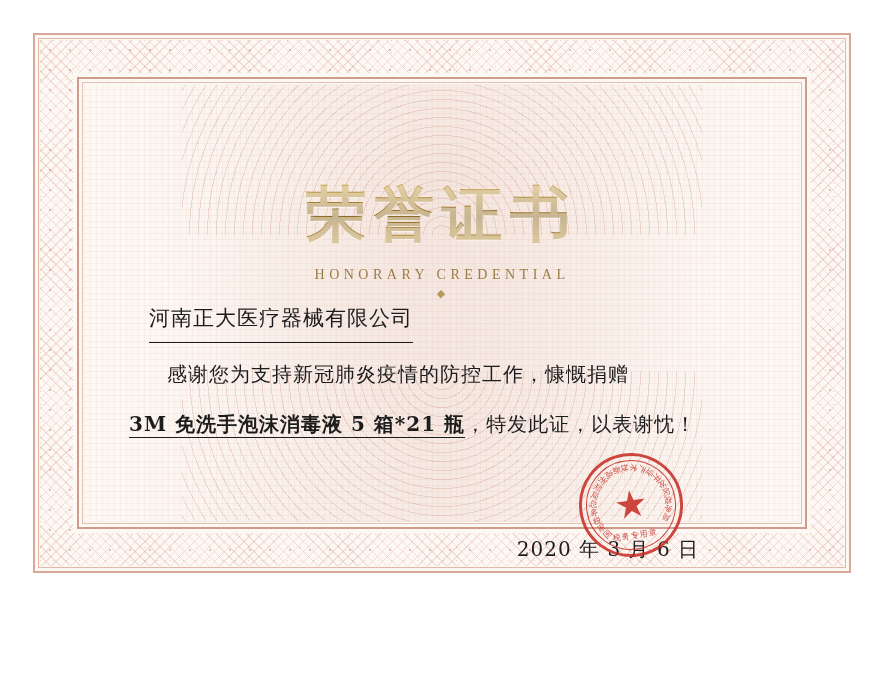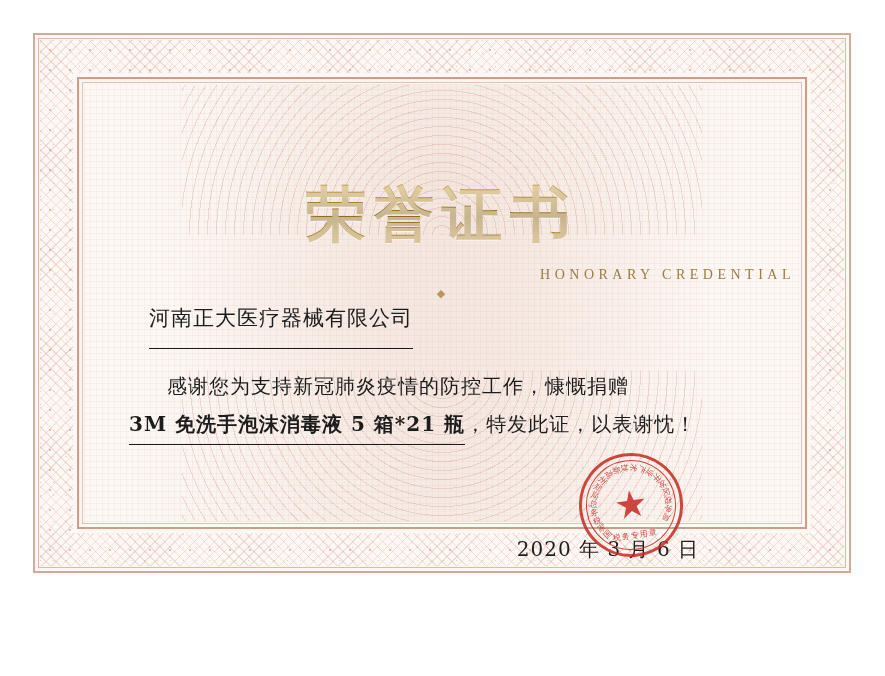--- a/index.html
+++ b/index.html
@@ -119,55 +119,54 @@
     position: absolute;
     top: 178px;
     left: 0; right: 0;
     text-align: center;
   }
   .subtitle {
     font-family: "Liberation Serif", serif;
     font-size: 14px;
     letter-spacing: 4.5px;
     color: #9a7c45;
-    text-align: right;
   }
   .flourish {
     margin-top: 4px;
     font-size: 11px;
     color: #b9975c;
     letter-spacing: 2px;
   }
 
   .recipient {
     position: absolute;
     top: 215px;
     left: 60px;
     font-size: 21px;
     color: #1c1c1c;
     border-bottom: 1.5px solid #1c1c1c;
-    padding-bottom: 16px;
+    padding-bottom: 10px;
     letter-spacing: 1px;
     font-family: "DejaVu Serif", serif;
   }
 
   .body-line {
     position: absolute;
     left: 40px; right: 40px;
     font-size: 20px;
     color: #1c1c1c;
     letter-spacing: 1px;
     font-family: "DejaVu Serif", serif;
   }
-  .line1 { top: 272px; text-indent: 38px; margin-top: 12px; }
+  .line1 { top: 272px; text-indent: 38px; }
   .line2 { top: 322px; }
 
   .donation {
     border-bottom: 1.5px solid #1c1c1c;
-    padding-bottom: 8px;
+    padding-bottom: 1px;
     font-weight: bold;
   }
 
   .issuer {
     position: absolute;
     top: 395px;
     right: 24px;
     font-size: 20px;
     color: #1c1c1c;
     letter-spacing: 1px;

